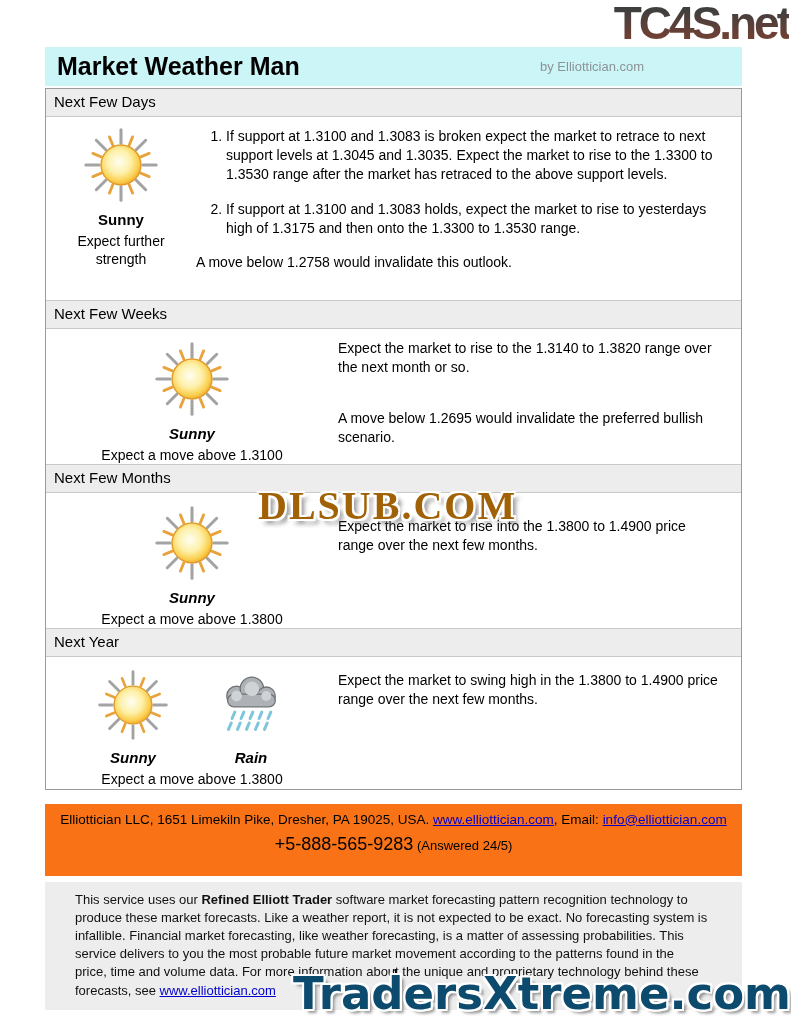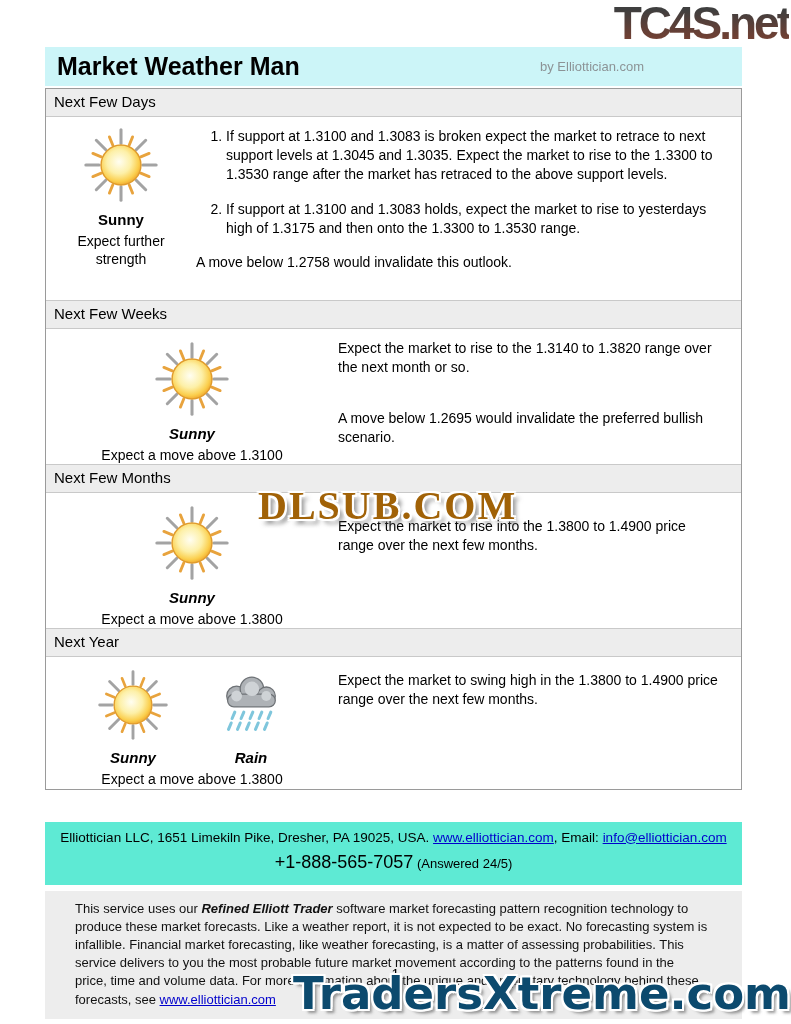--- a/index.html
+++ b/index.html
@@ -90,33 +90,33 @@
   .invalidation { margin-top:6px; }
   .para { margin-bottom:28px; }
   .para:last-child { margin-bottom:0; }
   .para-gap-lg { margin-bottom:32px; }
 
   .icon-row { display:flex; justify-content:center; gap:38px; }
   .icon-cell { width:80px; text-align:center; }
 
   
   .footer-band {
-    margin-top:32px; background:#5eead4; padding:8px 0 12px 0; text-align:center;
+    margin-top:14px; background:#f97316; padding:8px 0 21px 0; text-align:center;
   }
   .address-line { font-size:13.5px; }
   .address-line a { color:#0000cc; }
   .phone-line { margin-top:7px; font-size:13px; }
   .phone-number { font-size:18px; }
   .phone-note { font-size:13px; }
 
   .disclaimer {
     margin-top:6px; background:#ededed; padding:9px 34px 10px 30px;
     font-size:13px; line-height:1.4; color:#111;
   }
-  .disclaimer .product { font-weight:bold; font-style:italic; }
+  .disclaimer .product { font-weight:bold; }
   .disclaimer a { color:#0000cc; }
 
   .page-number { position:absolute; left:0; right:0; top:966px; text-align:center; font-size:14px; }
 </style>
 </head>
 <body>
 
 <svg width="0" height="0" style="position:absolute">
   <defs>
     <radialGradient id="sunGrad" cx="45%" cy="42%" r="60%">
@@ -261,21 +261,21 @@
         </div>
       </div>
 
     </div>
 
     <div class="footer-band">
       <div class="address-line">
         <span>Elliottician LLC, 1651 Limekiln Pike, Dresher, PA 19025, USA. </span><a href="#">www.elliottician.com</a><span>, Email: </span><a href="#">info@elliottician.com</a>
       </div>
       <div class="phone-line">
-        <span class="phone-number">+1-888-565-7057</span><span class="phone-note"> (Answered 24/5)</span>
+        <span class="phone-number">+5-888-565-9283</span><span class="phone-note"> (Answered 24/5)</span>
       </div>
     </div>
 
     <div class="disclaimer">
       <span>This service uses our </span><span class="product">Refined Elliott Trader</span><span> software market forecasting pattern recognition technology to produce these market forecasts. Like a weather report, it is not expected to be exact. No forecasting system is infallible. Financial market forecasting, like weather forecasting, is a matter of assessing probabilities. This service delivers to you the most probable future market movement according to the patterns found in the price, time and volume data. For more information about the unique and proprietary technology behind these forecasts, see </span><a href="#">www.elliottician.com</a>
     </div>
 
   </div>
 
   <div class="wm-mid">DLSUB.COM</div>

